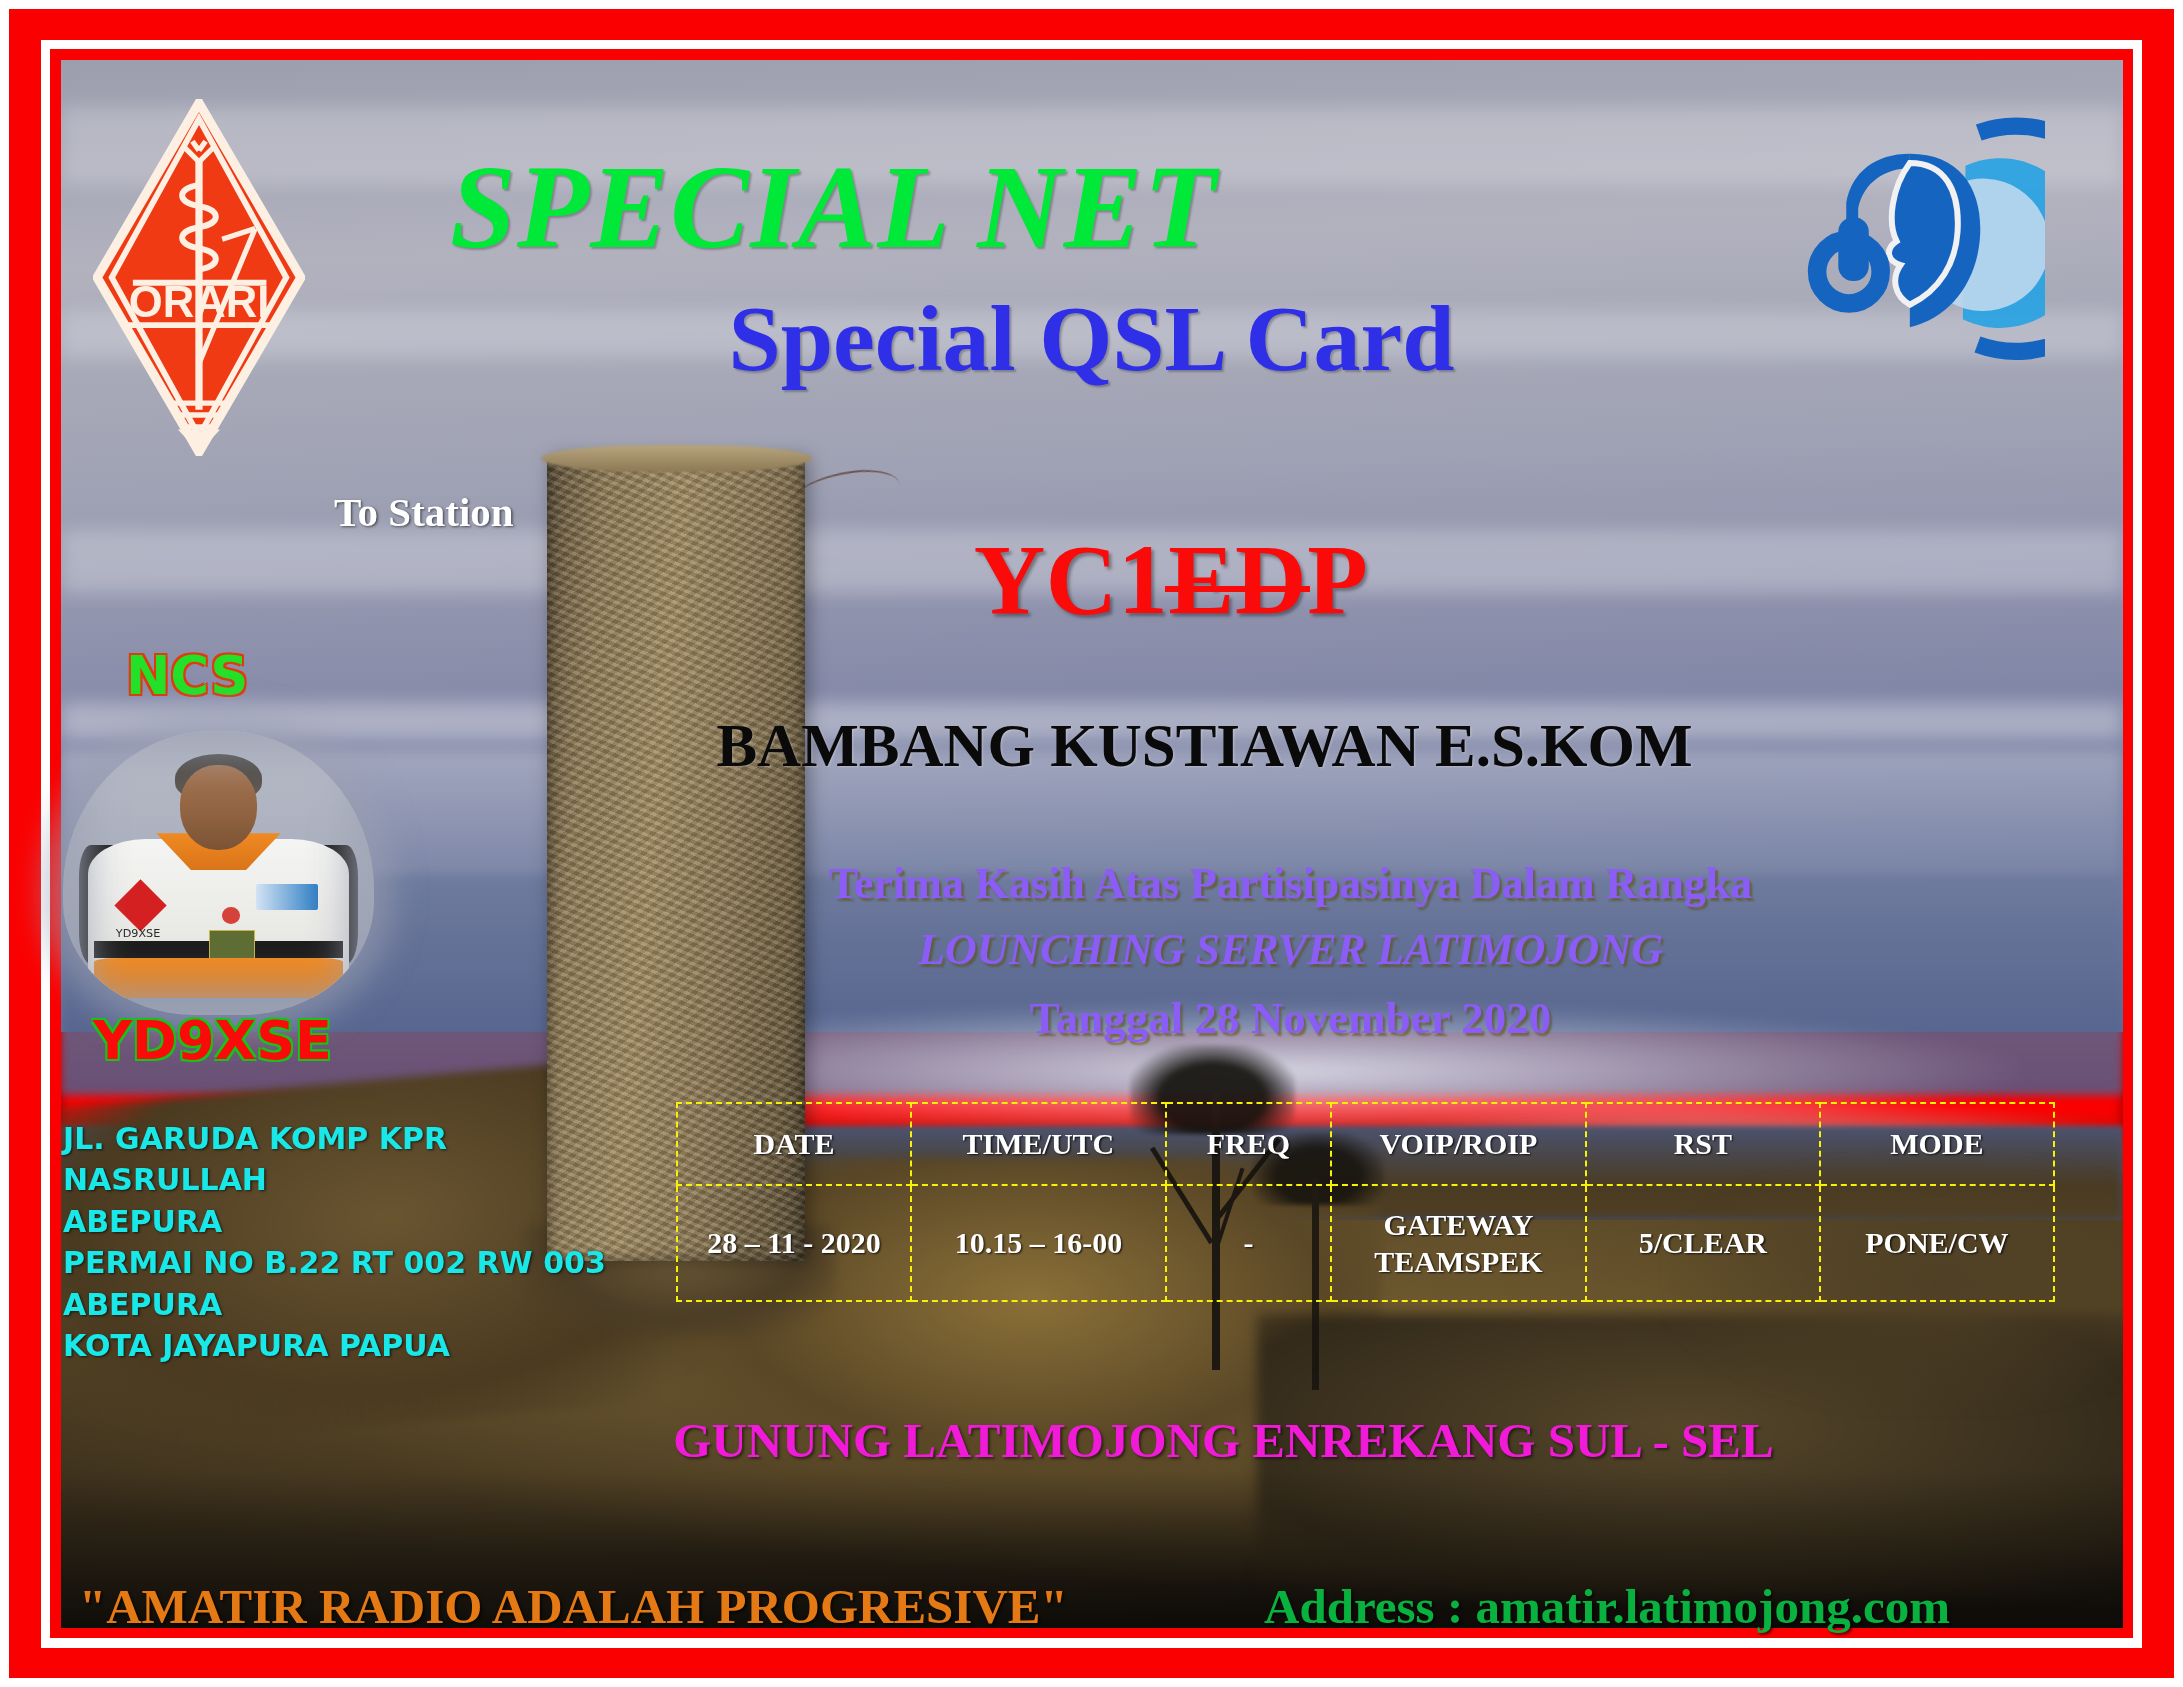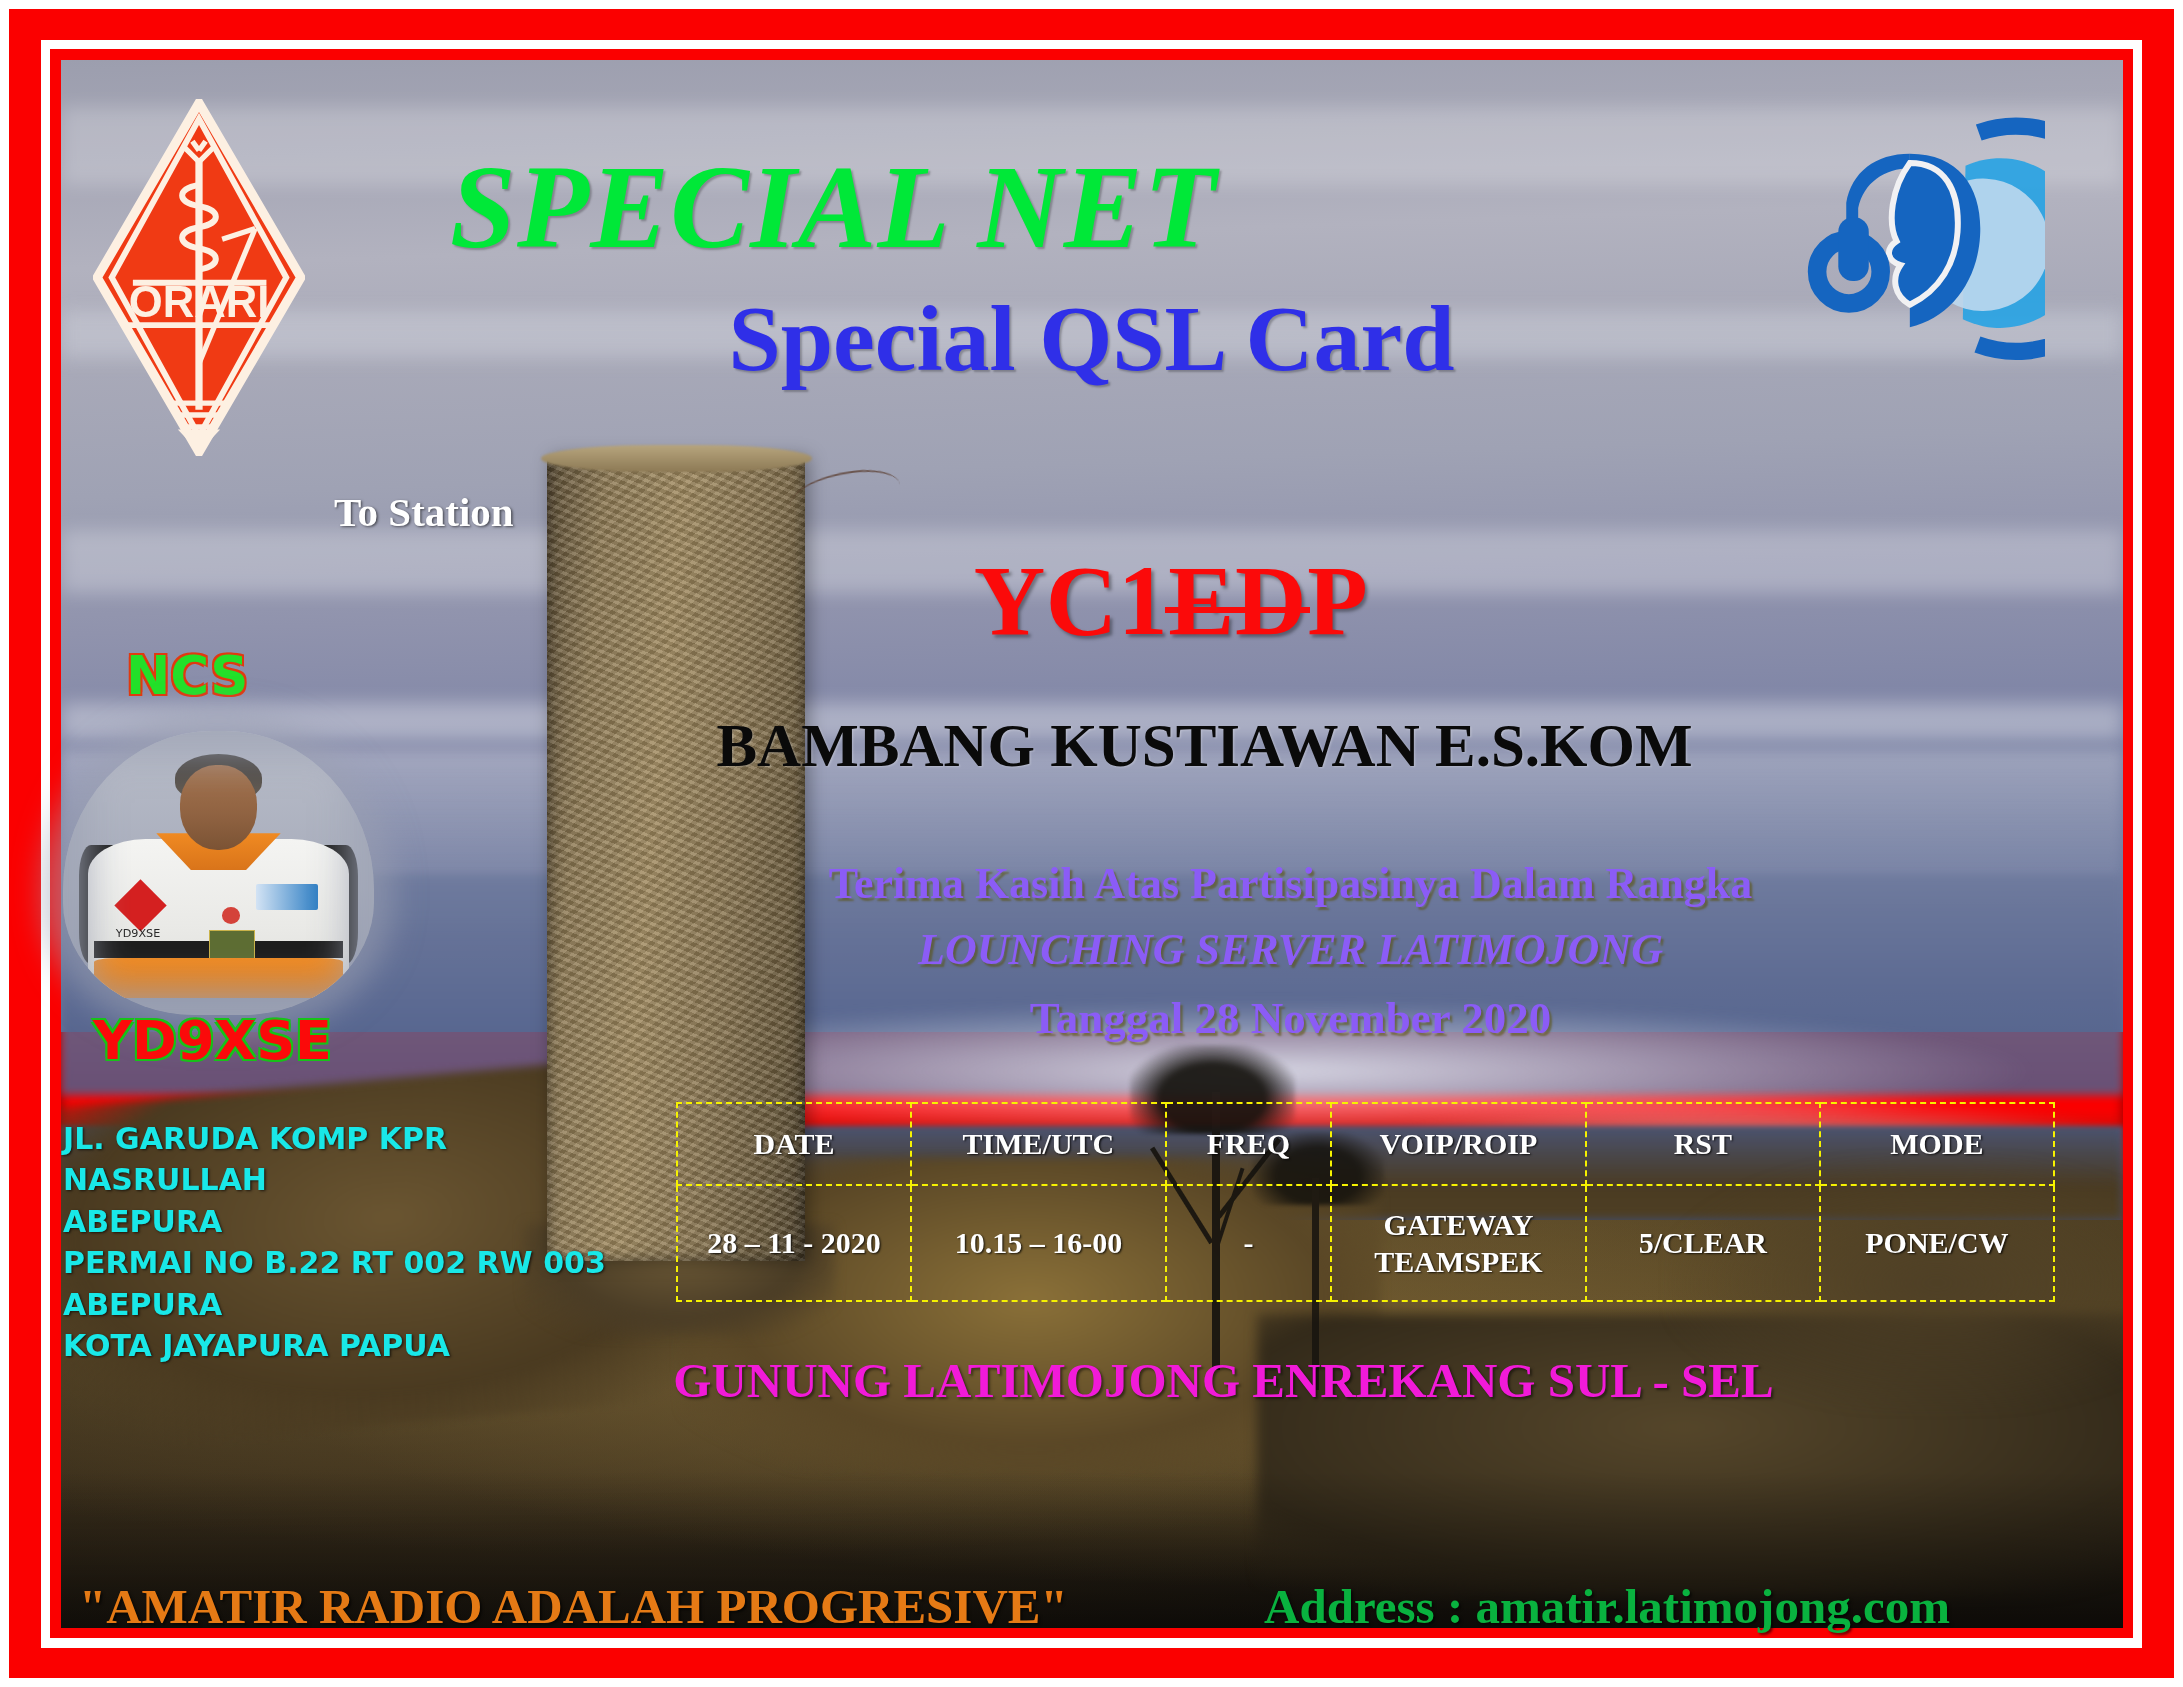--- a/index.html
+++ b/index.html
@@ -98,21 +98,21 @@
       text-shadow:2px 2px 2px rgba(0,0,0,.25);}
   .ttl-qsl{position:absolute;left:450px;top:291px;width:1283px;text-align:center;
       font-family:"Liberation Serif",serif;font-weight:bold;
       font-size:94px;line-height:1;color:#2f2fe8;
       text-shadow:2px 2px 2px rgba(0,0,0,.25);}
   .to-station{position:absolute;left:334px;top:488px;
       font-family:"Liberation Serif",serif;font-weight:bold;font-size:41px;color:#ffffff;
       text-shadow:1.3px 1.3px 2.6px rgba(0,0,0,.55);}
   .callsign{position:absolute;left:774px;top:523px;width:794px;text-align:center;
       font-family:"Liberation Serif",serif;font-weight:bold;font-size:99px;color:#fb0a0a;
-      letter-spacing:0.7px;text-shadow:2.6px 2.6px 3.3px rgba(0,0,0,.35);margin-top:21px;}
+      letter-spacing:0.7px;text-shadow:2.6px 2.6px 3.3px rgba(0,0,0,.35);}
   .callsign .strike{position:relative;}
   .callsign .strike:after{content:"";position:absolute;left:-2%;right:-2%;top:56%;height:6px;background:#fb0a0a;}
   .opname{position:absolute;left:576px;top:711px;width:1257px;text-align:center;
       font-family:"Liberation Serif",serif;font-weight:bold;font-size:61px;color:#0a0a0a;
       text-shadow:1.3px 1.3px 2px rgba(255,255,255,.25);}
 
   .yl{font-family:Liberation Serif, serif;font-weight:bold;color:#8b5cf6;
       text-shadow:2.6px 2.6px 2px rgba(90,80,0,.55);}
   .thanks{position:absolute;left:662px;top:858px;width:1257px;text-align:center;font-size:44px;}
   .launch{position:absolute;left:662px;top:924px;width:1257px;text-align:center;font-size:44px;font-style:italic;}
@@ -160,21 +160,21 @@
   #qso-table{position:absolute;left:676px;top:1102px;width:1379px;height:193px;
       border:2.6px dotted #f6f200;border-collapse:collapse;padding-left:8px;}
   #qso-table td,#qso-table th{border:2px dashed #f6f200;color:#ffffff;text-align:center;vertical-align:middle;
       font-family:"Liberation Serif",serif;font-weight:bold;
       text-shadow:1.3px 1.3px 2px rgba(0,0,0,.75);background:transparent;}
   #qso-table th{font-size:30px;height:78px;}
   #qso-table td{font-size:30px;height:112px;line-height:1.25;}
   .c-date{width:17%;} .c-time{width:18.5%;} .c-freq{width:12%;}
   .c-voip{width:18.5%;} .c-rst{width:17%;} .c-mode{width:17%;}
 
-  .location{position:absolute;left:529px;top:1352px;width:1389px;text-align:center;
+  .location{position:absolute;left:529px;top:1412px;width:1389px;text-align:center;
       font-family:"Liberation Serif",serif;font-weight:bold;font-size:49px;color:#f11ad8;
       text-shadow:2px 2px 2.6px rgba(0,0,0,.5);}
 
   .slogan{position:absolute;left:79px;top:1578px;font-family:"Liberation Serif",serif;font-weight:bold;
       font-size:49px;color:#e57a15;text-shadow:2px 2px 2.6px rgba(0,0,0,.6);}
   .webaddr{position:absolute;left:1264px;top:1578px;font-family:"Liberation Serif",serif;font-weight:bold;
       font-size:49px;color:#09b23f;text-shadow:2px 2px 2.6px rgba(0,0,0,.6);}
 </style>
 </head>
 <body>

